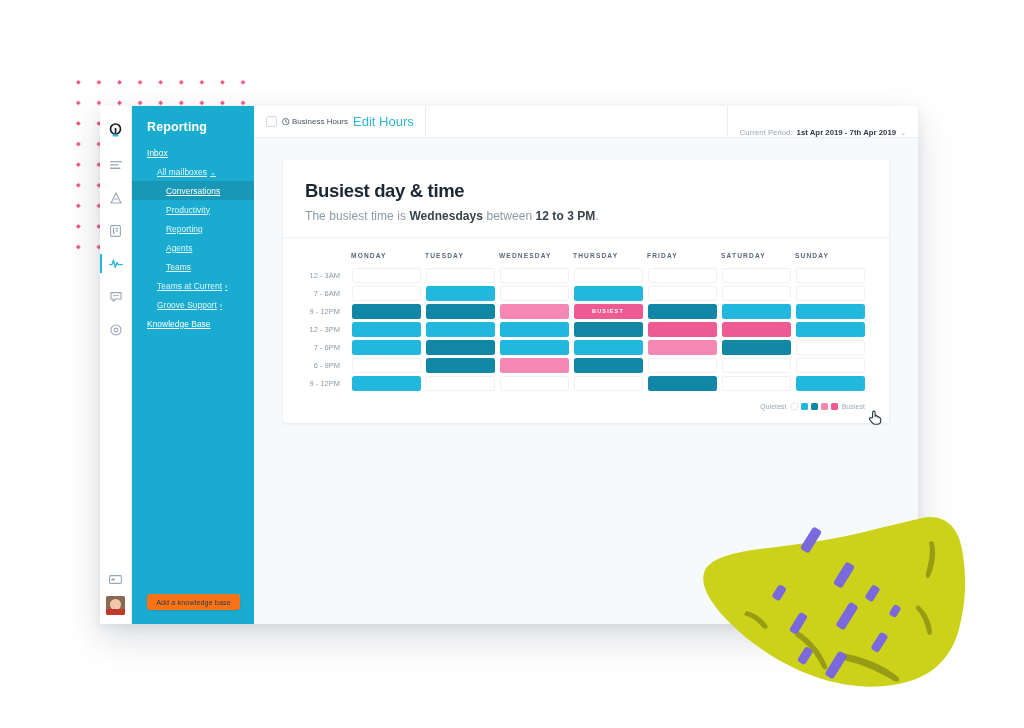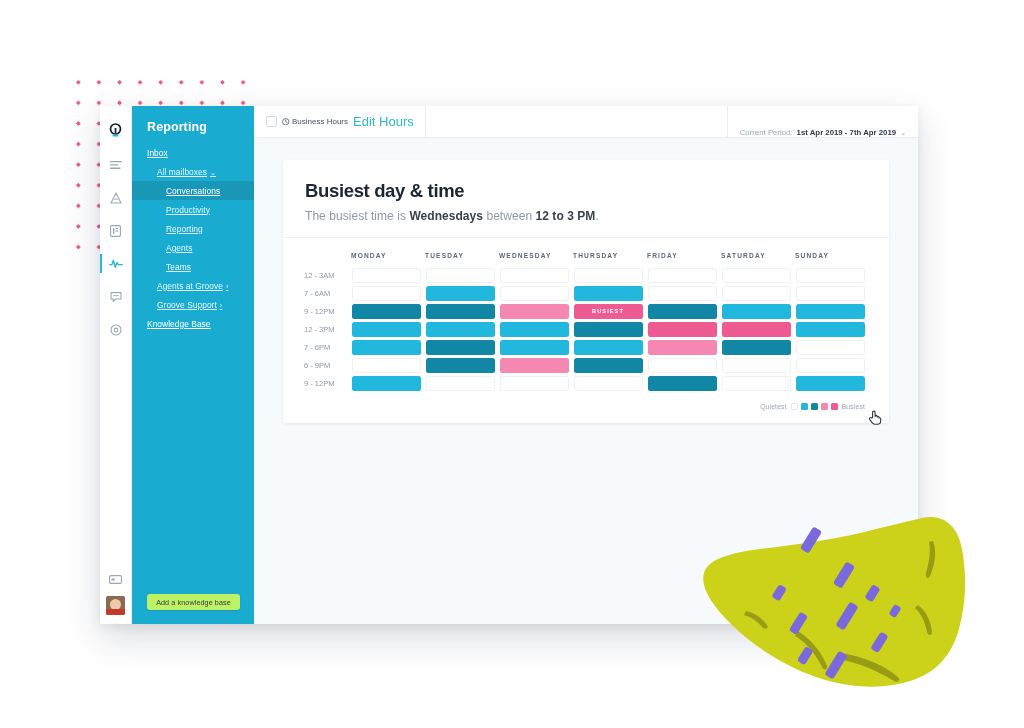--- a/index.html
+++ b/index.html
@@ -67,21 +67,21 @@
   .nav-item{
     font-size:8.4px;color:#e4f6fb;padding:4.5px 0 4.5px 15px;
     white-space:nowrap;letter-spacing:.05px;text-decoration:underline;
   }
   .nav-item.lvl2{padding-left:25px;}
   .nav-item.lvl3{padding-left:34px;}
   .nav-item.selected{background:#1897b7;color:#ffffff;}
   .nav-item.strong{color:#ffffff;}
   #btn-add-kb{
     margin:0 0 14px 15px;width:93px;height:16px;border:0;border-radius:3px;
-    background:#bef264;color:#2e3b48;font-size:7.2px;letter-spacing:.1px;
+    background:#f97316;color:#2e3b48;font-size:7.2px;letter-spacing:.1px;
     font-family:inherit;cursor:pointer;box-shadow:0 1px 2px rgba(0,0,0,.12);
   }
 
   
   #content{flex:1;display:flex;flex-direction:column;background:#f7fafc;min-width:0;}
 
   
   #topbar{
     height:31px;flex:0 0 31px;background:#fff;border-bottom:1px solid #e9edf1;
     display:flex;align-items:stretch;
@@ -116,21 +116,21 @@
 
   
   #heatmap{padding:14px 22px 8px 20px;}
   table.grid{border-collapse:separate;border-spacing:0;width:100%;table-layout:fixed;}
   table.grid col.rowlab{width:46px;}
   th.dayhead{
     font-size:6.6px;letter-spacing:1.15px;color:#5b6876;font-weight:bold;
     text-align:left;padding:0 0 7px 2px;
   }
   td.rowlabel{
-    font-size:7.5px;color:#8d9aa7;text-align:left;padding-right:9px;
+    font-size:7.5px;color:#8d9aa7;text-align:right;padding-right:9px;
     white-space:nowrap;vertical-align:middle;
   }
   td.cellwrap{padding:1.5px 2.5px;}
   .cell{
     height:15px;border-radius:2.5px;display:flex;align-items:center;justify-content:center;
     font-size:5.6px;letter-spacing:1.1px;font-weight:bold;color:#fff;
   }
   .cell.lv0{background:#ffffff;border:1px solid #edf1f4;height:13px;}
   .cell.lv1{background:#22b8dd;}
   .cell.lv2{background:#1287a5;}
@@ -233,21 +233,21 @@
   <div id="sidebar">
     <div id="sidebar-title">Reporting</div>
     <div class="nav-list" id="nav-list">
         <div class="nav-item lvl1 strong"><span>Inbox</span></div>
         <div class="nav-item lvl2"><span>All mailboxes</span><span style="margin-left: 3px; font-size: 7px;">⌄</span></div>
         <div class="nav-item lvl3 selected"><span>Conversations</span></div>
         <div class="nav-item lvl3"><span>Productivity</span></div>
         <div class="nav-item lvl3"><span>Reporting</span></div>
         <div class="nav-item lvl3"><span>Agents</span></div>
         <div class="nav-item lvl3"><span>Teams</span></div>
-        <div class="nav-item lvl2"><span>Agents at Groove</span><span style="margin-left: 3px; font-size: 7px;">›</span></div>
+        <div class="nav-item lvl2"><span>Teams at Current</span><span style="margin-left: 3px; font-size: 7px;">›</span></div>
         <div class="nav-item lvl2"><span>Groove Support</span><span style="margin-left: 3px; font-size: 7px;">›</span></div>
         <div class="nav-item lvl1 strong"><span>Knowledge Base</span></div>
       </div>
     <button id="btn-add-kb">Add a knowledge base</button>
   </div>
 
   <div id="content">
 
     <div id="topbar">
       <div id="biz-hours-group">

